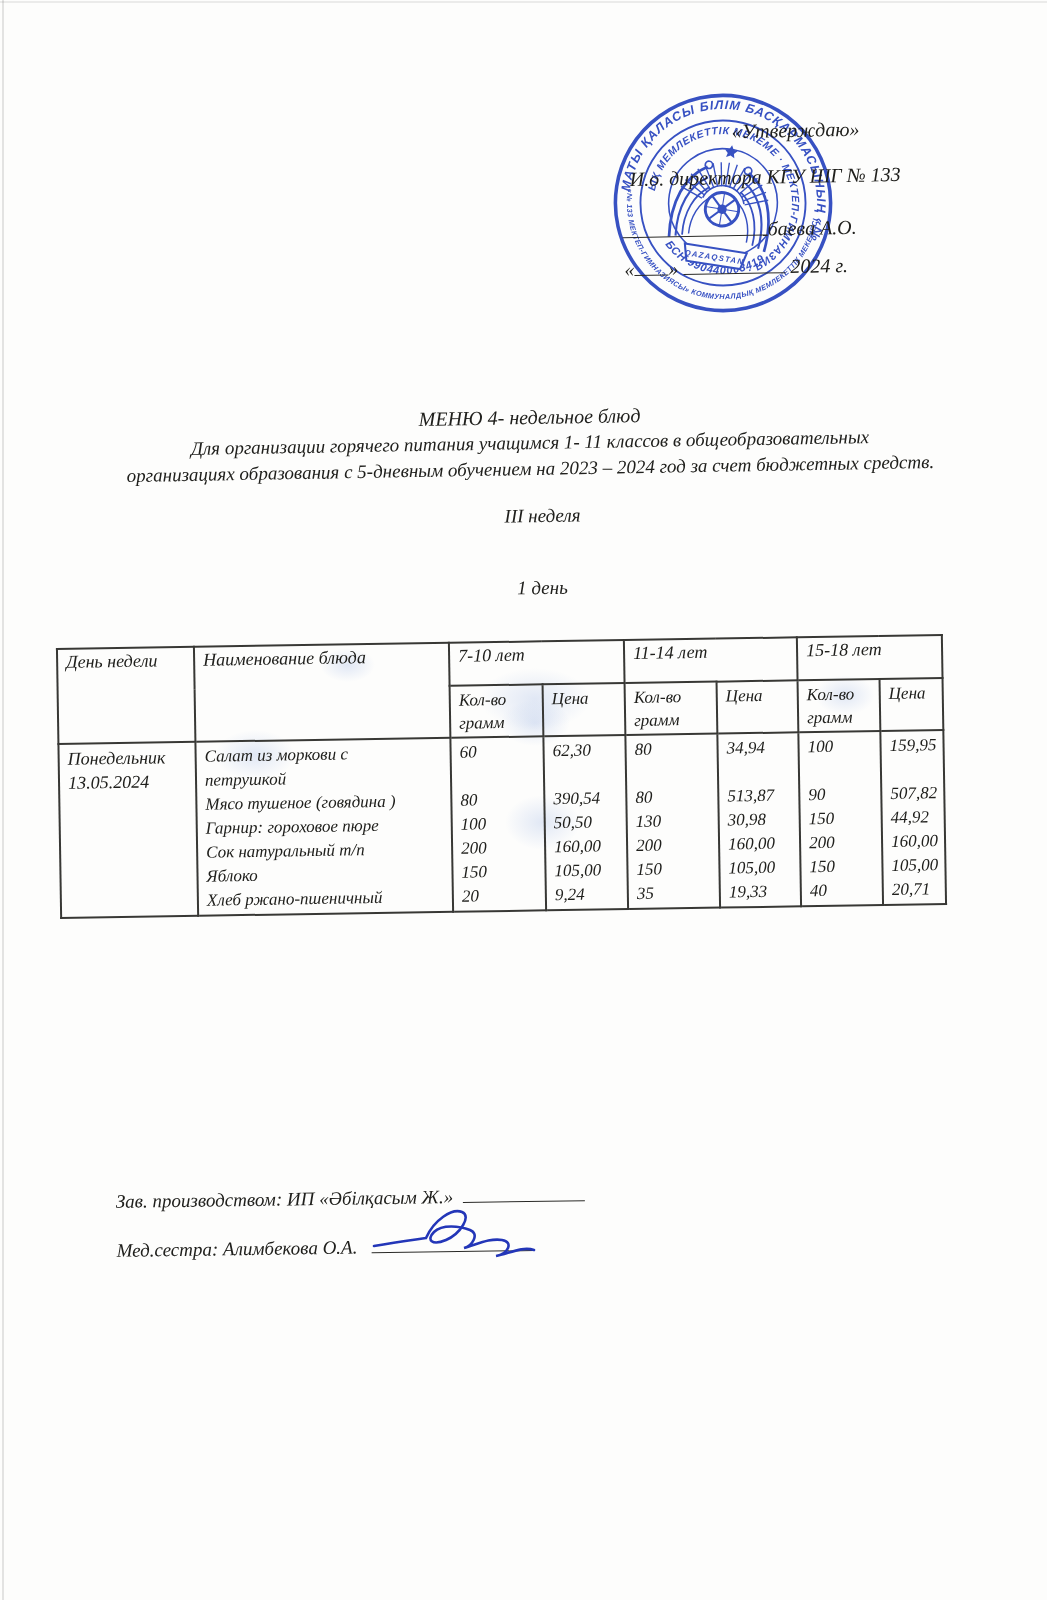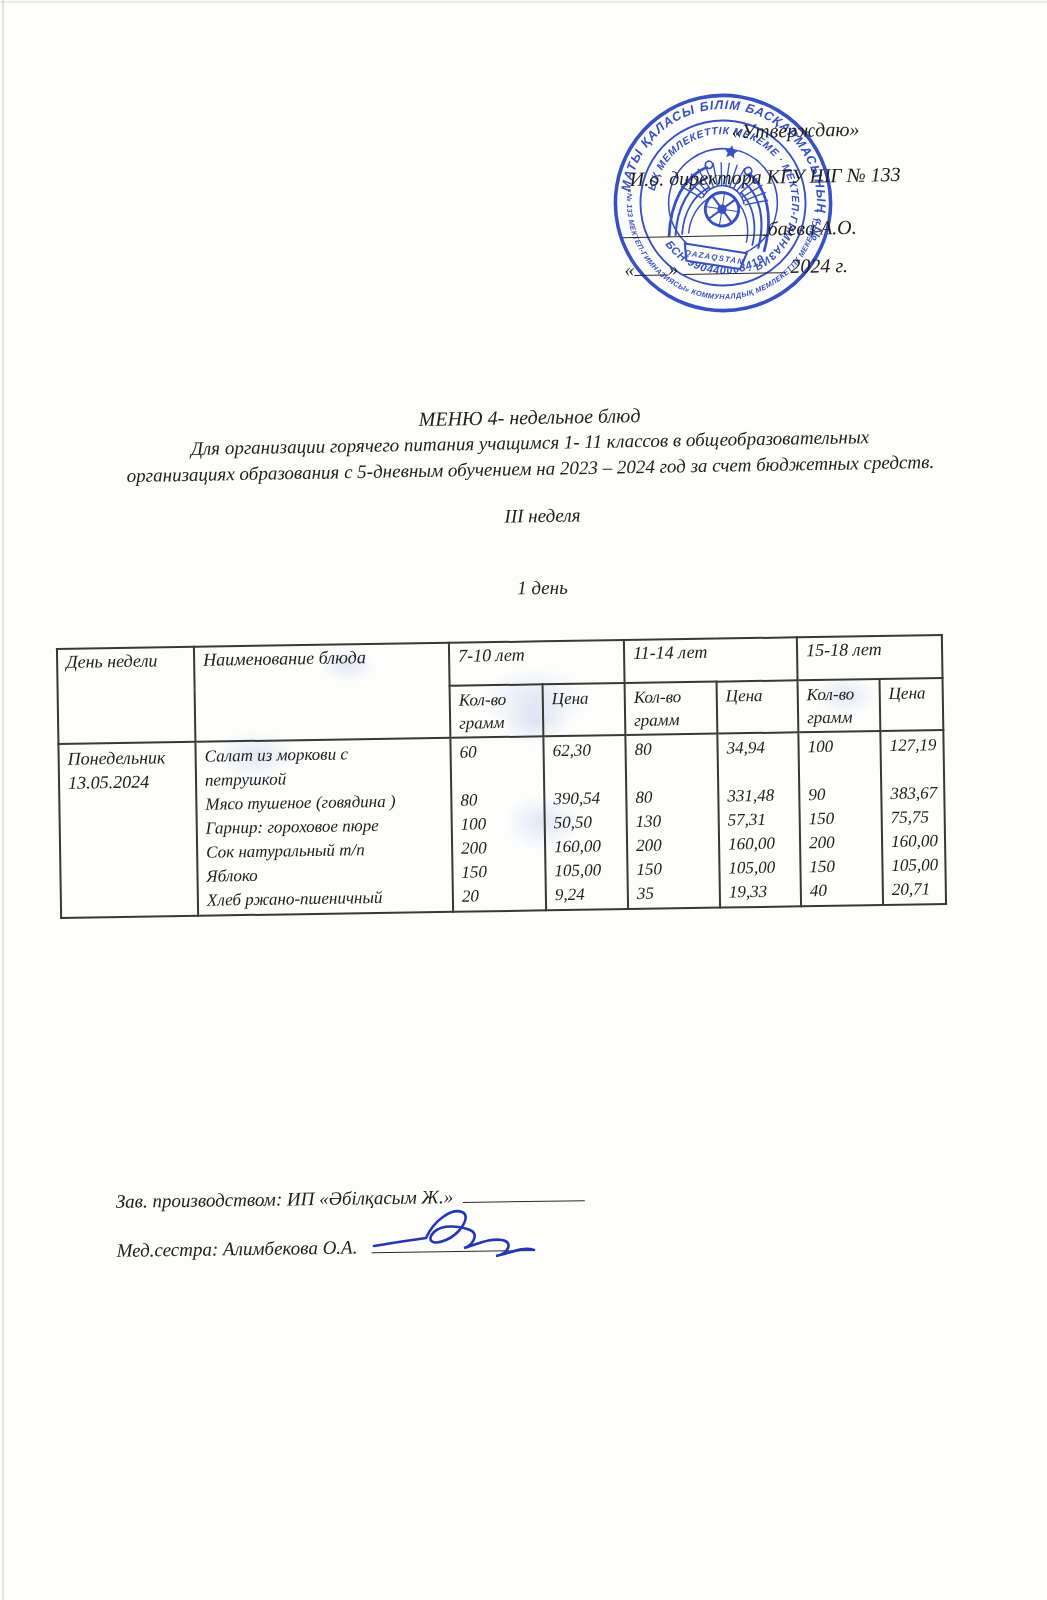--- a/index.html
+++ b/index.html
@@ -223,40 +223,40 @@
             <div class="tline">&nbsp;</div>
             <div class="tline">80</div>
             <div class="tline">130</div>
             <div class="tline">200</div>
             <div class="tline">150</div>
             <div class="tline">35</div>
           </td>
       <td class="b-cell">
             <div class="tline">34,94</div>
             <div class="tline">&nbsp;</div>
-            <div class="tline">331,48</div>
-            <div class="tline">57,31</div>
+            <div class="tline">513,87</div>
+            <div class="tline">30,98</div>
             <div class="tline">160,00</div>
             <div class="tline">105,00</div>
             <div class="tline">19,33</div>
           </td>
       <td class="b-cell">
             <div class="tline">100</div>
             <div class="tline">&nbsp;</div>
             <div class="tline">90</div>
             <div class="tline">150</div>
             <div class="tline">200</div>
             <div class="tline">150</div>
             <div class="tline">40</div>
           </td>
       <td class="b-cell">
-            <div class="tline">127,19</div>
-            <div class="tline">&nbsp;</div>
-            <div class="tline">383,67</div>
-            <div class="tline">75,75</div>
+            <div class="tline">159,95</div>
+            <div class="tline">&nbsp;</div>
+            <div class="tline">507,82</div>
+            <div class="tline">44,92</div>
             <div class="tline">160,00</div>
             <div class="tline">105,00</div>
             <div class="tline">20,71</div>
           </td>
     </tr>
   </tbody>
     </table>
 
   <div class="sig-block">
     <div class="sig-line" style="left:116px;top:1188px;">

